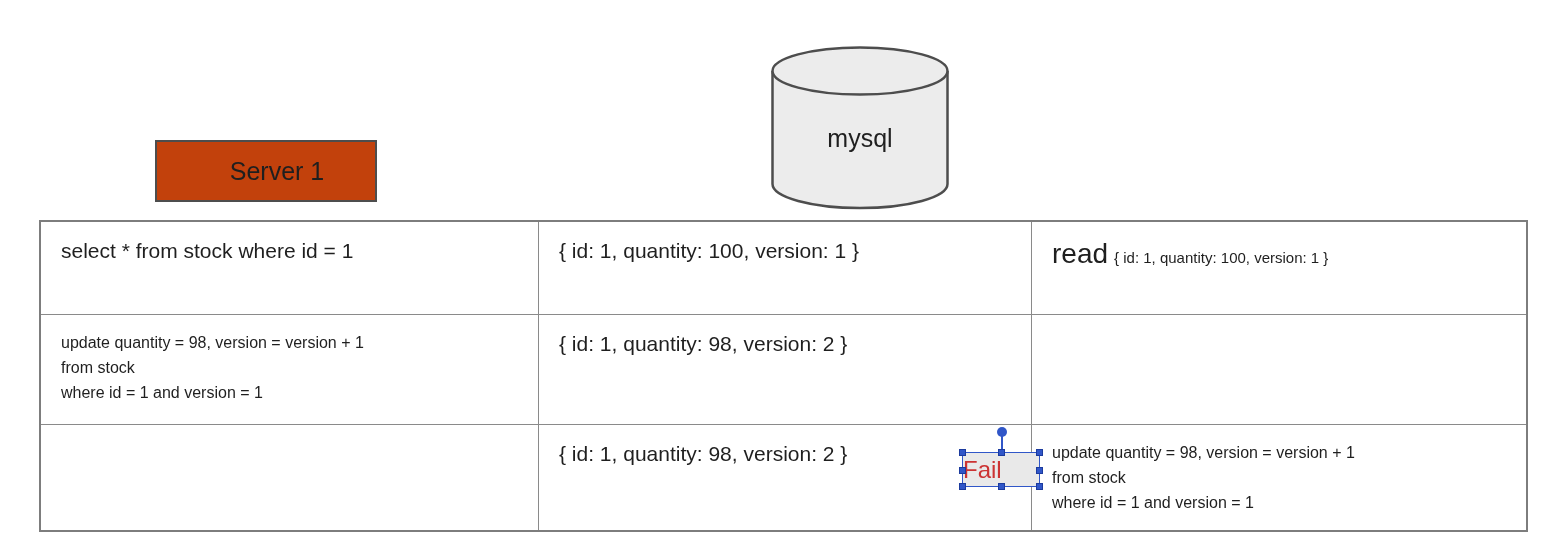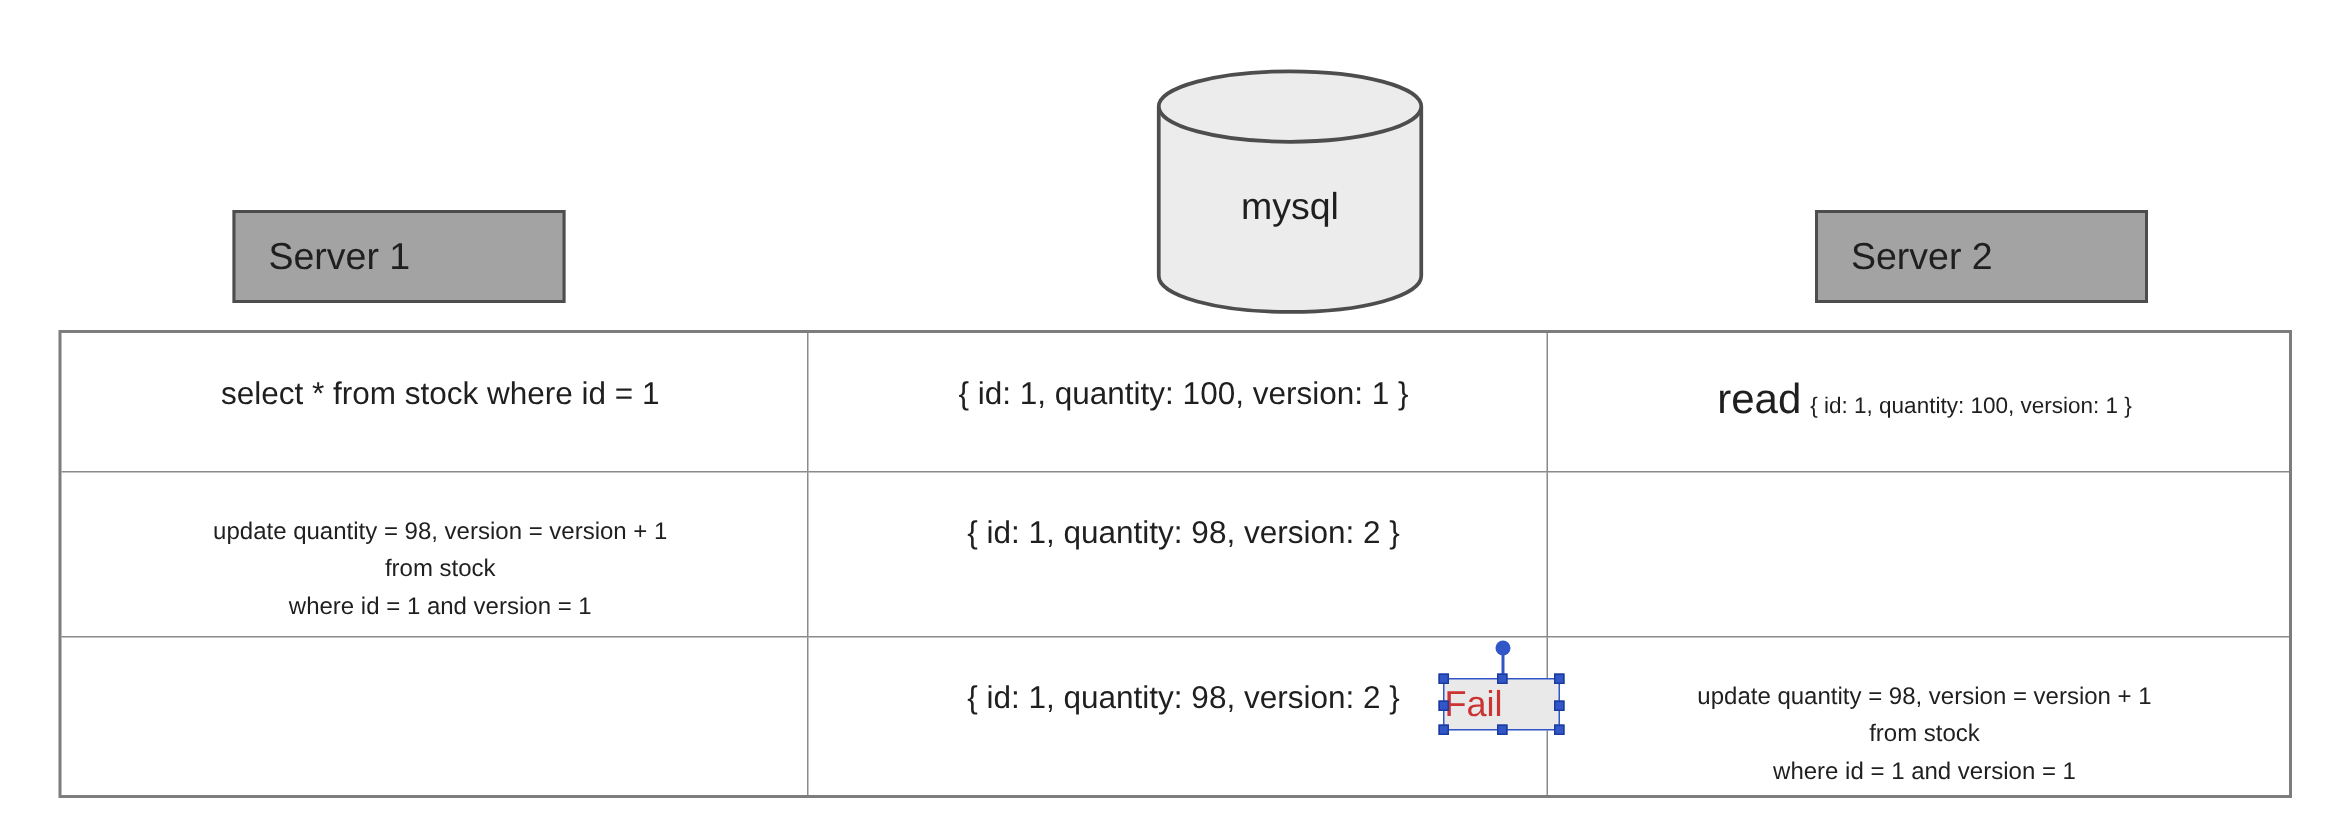--- a/index.html
+++ b/index.html
@@ -16,45 +16,44 @@
   
   .db-wrap { position: absolute; left: 770px; top: 45px; width: 180px; height: 166px; }
   .db-label {
     position: absolute; left: 770px; top: 124px; width: 180px;
     text-align: center; font-size: 25px; color: #1f1f1f;
   }
 
   
   .server-box {
     position: absolute; top: 140px; width: 222px; height: 62px;
-    background: #a3a3a3; border: 2px solid #4d4d4d; box-sizing: border-box;
+    background: #c2410c; border: 2px solid #4d4d4d; box-sizing: border-box;
     display: flex; align-items: center;
-    font-size: 25px; color: #1f1f1f;
+    font-size: 25px; color: #1f1f1f; justify-content: center;
   }
   .server-box .lbl { padding-left: 22px; }
   .server1 { left: 155px; }
   .server2 { left: 1210px; }
 
   
   .grid {
     position: absolute; left: 39px; top: 220px; width: 1489px; height: 312px;
     display: grid;
     grid-template-columns: 498px 493px 1fr;
     grid-template-rows: 93px 110px 1fr;
     border: 2px solid #7d7d7d;
     box-sizing: border-box;
     background: #ffffff;
   }
   .cell {
     border-right: 1px solid #8a8a8a;
     border-bottom: 1px solid #8a8a8a;
     box-sizing: border-box;
-    padding: 28px 12px 8px 20px;
+    padding: 16px 12px 8px 20px;
     overflow: hidden;
-    text-align: center;
   }
   .cell.last-col { border-right: none; }
   .cell.last-row { border-bottom: none; }
   .t-lg { font-size: 21px; line-height: 1.2; }
   .t-sm { font-size: 16px; line-height: 1.55; }
   .read-lbl { font-size: 28px; }
   .read-val { font-size: 15px; margin-left: 6px; }
 
   
   .fail-shape {
@@ -96,23 +95,20 @@
     <svg width="180" height="166" viewBox="0 0 180 166">
       <path d="M 2.5 26 L 2.5 139 A 87.5 24 0 0 0 177.5 139 L 177.5 26" fill="#ececec" stroke="#4d4d4d" stroke-width="2.5"></path>
       <ellipse cx="90" cy="26" rx="87.5" ry="23.5" fill="#ececec" stroke="#4d4d4d" stroke-width="2.5"></ellipse>
     </svg>
   </div>
   <div class="db-label">mysql</div>
 
   <div class="server-box server1">
     <span class="lbl">Server 1</span>
   </div>
-  <div class="server-box server2">
-    <span class="lbl">Server 2</span>
-  </div>
 
   <div class="grid">
 
     <div class="cell">
       <div class="t-lg">select * from stock where id = 1</div>
     </div>
     <div class="cell">
       <div class="t-lg">{ id: 1, quantity: 100, version: 1 }</div>
     </div>
     <div class="cell last-col">

